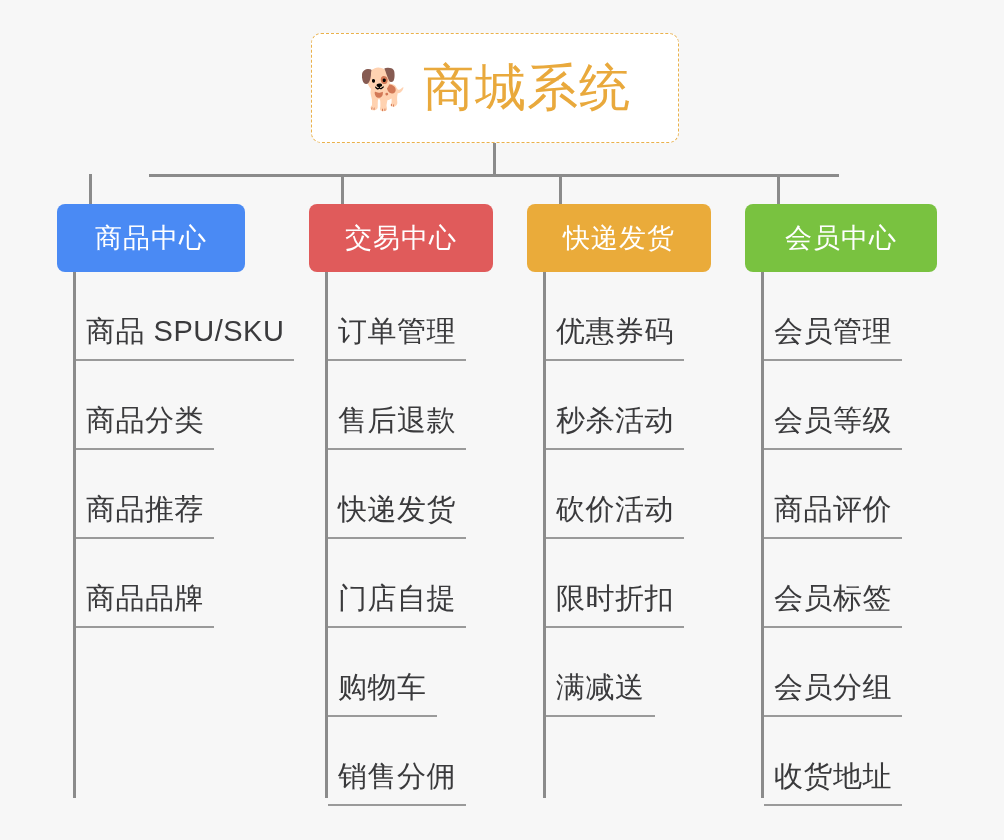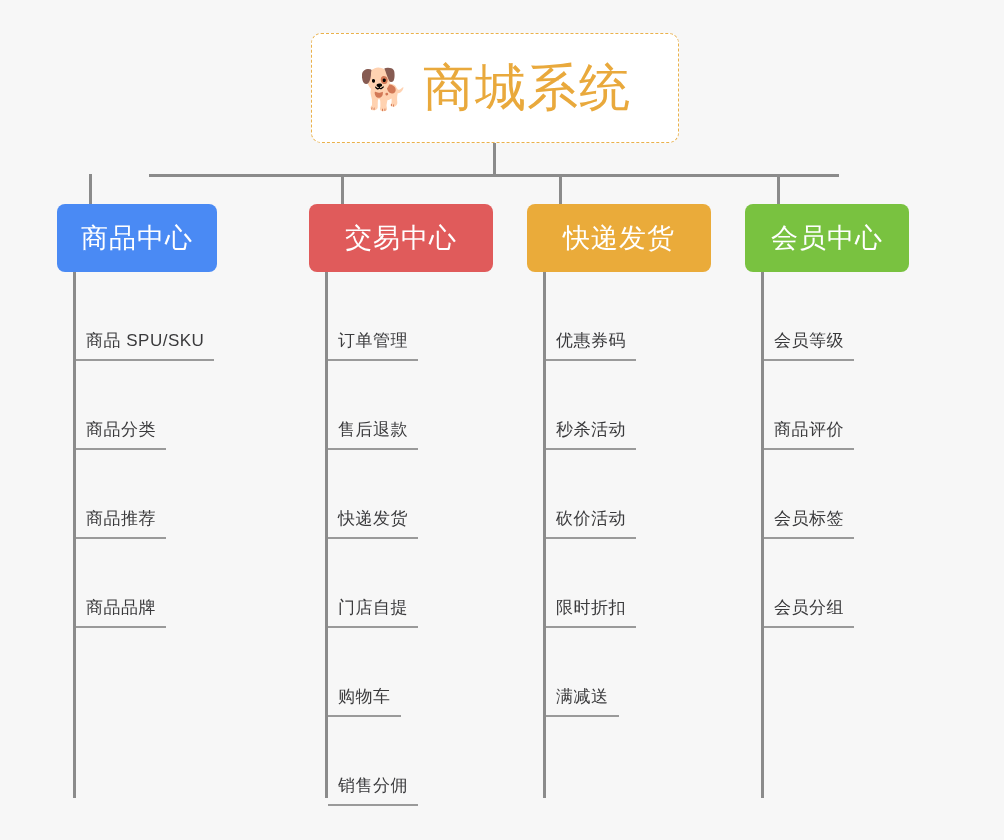--- a/index.html
+++ b/index.html
@@ -106,21 +106,21 @@
     left: 0;
   }
   .leaf {
     position: relative;
     height: 89px;
     box-sizing: border-box;
     display: flex;
     align-items: flex-end;
   }
   .leaf-label {
-    font-size: 17px;
+    font-size: 29px;
     color: #3a3a3c;
     white-space: nowrap;
     padding: 0 10px 7px 10px;
     border-bottom: 2px solid #9a9a9a;
     display: inline-block;
     letter-spacing: 0.5px;
   }
 </style>
 </head>
 <body>
@@ -130,21 +130,21 @@
   <div class="root-card">
     <span class="root-emoji">🐕</span>
     <span class="root-title">商城系统</span>
   </div>
 
   <div class="conn conn-v-root"></div>
   <div class="conn conn-h-bus"></div>
 
   <div id="columns-host">
       <div class="column" style="left: 57px; width: 188px;">
-        <div class="cat-box" style="background: rgb(74, 138, 244); width: 160px;">商品中心</div>
+        <div class="cat-box" style="background: rgb(74, 138, 244); width: 188px;">商品中心</div>
         <div class="trunk" style="left: 16px; height: 526px;"></div>
         <div class="leaf-list" style="padding-left: 19px;">
           <div class="leaf">
             <span class="leaf-label">商品 SPU/SKU</span>
           </div>
           <div class="leaf">
             <span class="leaf-label">商品分类</span>
           </div>
           <div class="leaf">
             <span class="leaf-label">商品推荐</span>
@@ -193,34 +193,40 @@
           </div>
           <div class="leaf">
             <span class="leaf-label">限时折扣</span>
           </div>
           <div class="leaf">
             <span class="leaf-label">满减送</span>
           </div>
         </div>
       </div>
       <div class="column" style="left: 745px; width: 184px;">
-        <div class="cat-box" style="background: rgb(121, 194, 64); width: 164px;">会员中心</div>
-        <div class="trunk" style="left: 16px; height: 526px;"></div>
-        <div class="leaf-list" style="padding-left: 19px;">
+        <div class="cat-box" style="background: rgb(121, 194, 64); width: 192px;">会员中心</div>
+        <div class="trunk" style="left: 16px; height: 526px;"></div>
+        <div class="leaf-list" style="padding-left: 19px;">
+          <div class="leaf">
+            <span class="leaf-label">会员管理</span>
+          </div>
           <div class="leaf">
             <span class="leaf-label">会员等级</span>
           </div>
           <div class="leaf">
             <span class="leaf-label">商品评价</span>
           </div>
           <div class="leaf">
             <span class="leaf-label">会员标签</span>
           </div>
           <div class="leaf">
             <span class="leaf-label">会员分组</span>
+          </div>
+          <div class="leaf">
+            <span class="leaf-label">收货地址</span>
           </div>
         </div>
       </div>
     </div>
 
 <div class="conn conn-v-branch" style="left: 89px;"></div>
     <div class="conn conn-v-branch" style="left: 341px;"></div>
     <div class="conn conn-v-branch" style="left: 559px;"></div>
     <div class="conn conn-v-branch" style="left: 777px;"></div>
   </div>

